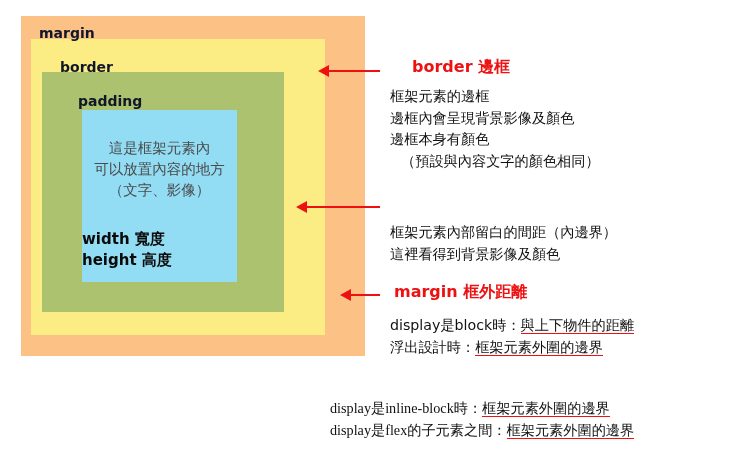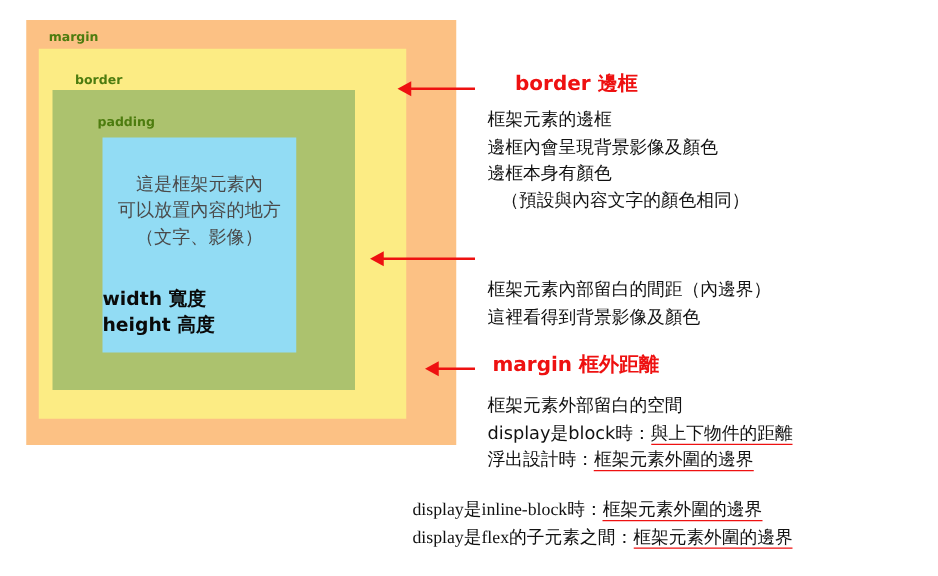--- a/index.html
+++ b/index.html
@@ -58,22 +58,22 @@
     top: 110px;
     width: 155px;
     height: 172px;
     background: #92dcf4;
     box-sizing: border-box;
   }
 
   .box-label {
     position: absolute;
     font-weight: bold;
-    color: #4d7c0f;
-    font-size: 10px;
+    color: #0f172a;
+    font-size: 14px;
     letter-spacing: 0;
     white-space: nowrap;
   }
   .label-margin  { left: 39px;  top: 25px;  }
   .label-border  { left: 60px;  top: 59px;  }
   .label-padding { left: 78px;  top: 93px;  }
 
   
   .content-text {
     position: absolute;
@@ -221,21 +221,20 @@
       <span class="line indent">（預設與內容文字的顏色相同）</span>
     </div>
 
     <div class="note-body note-body-padding">
       <span class="line">框架元素內部留白的間距（內邊界）</span>
       <span class="line">這裡看得到背景影像及顏色</span>
     </div>
 
     <div class="note-head note-head-margin">margin 框外距離</div>
     <div class="note-body note-body-margin">
-      <span class="line">框架元素外部留白的空間</span>
       <span class="line"><span>display是block時：</span><span class="u">與上下物件的距離</span></span>
       <span class="line"><span>浮出設計時：</span><span class="u">框架元素外圍的邊界</span></span>
     </div>
 
     <div class="note-body note-body-extra">
       <span class="line"><span>display是inline-block時：</span><span class="u">框架元素外圍的邊界</span></span>
       <span class="line"><span>display是flex的子元素之間：</span><span class="u">框架元素外圍的邊界</span></span>
     </div>
 
   </div>

